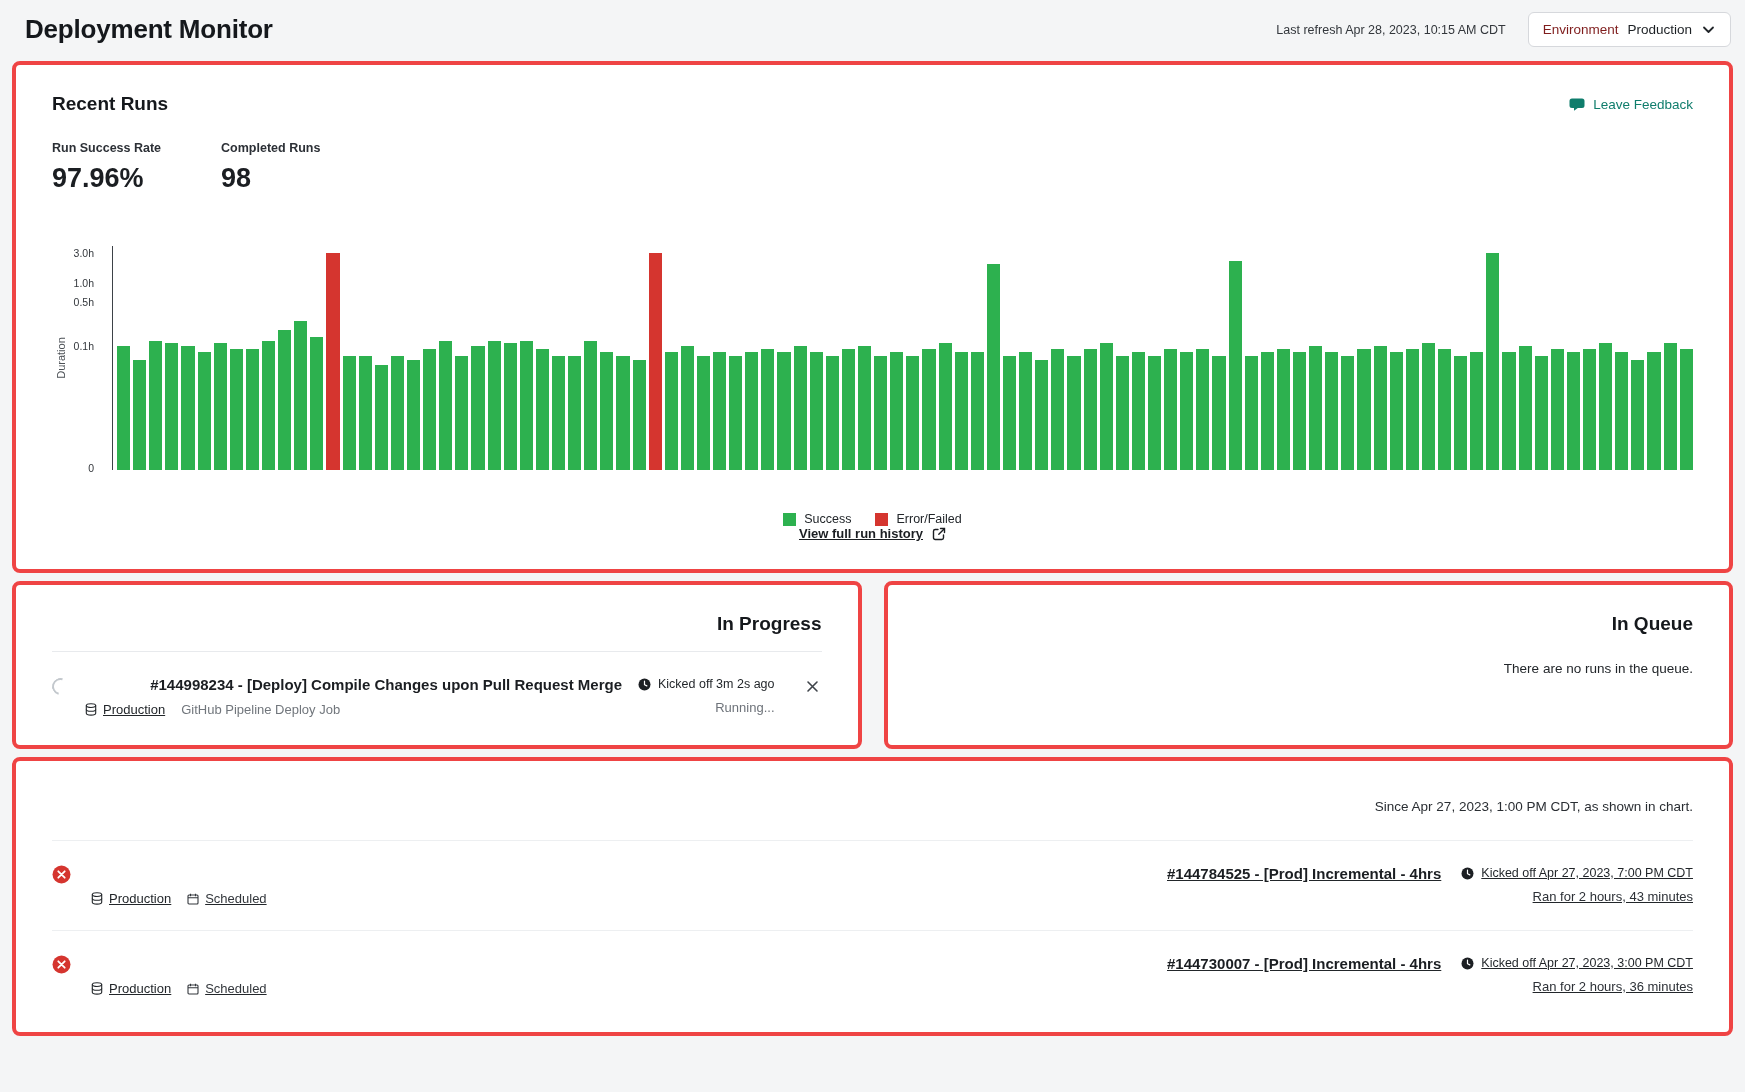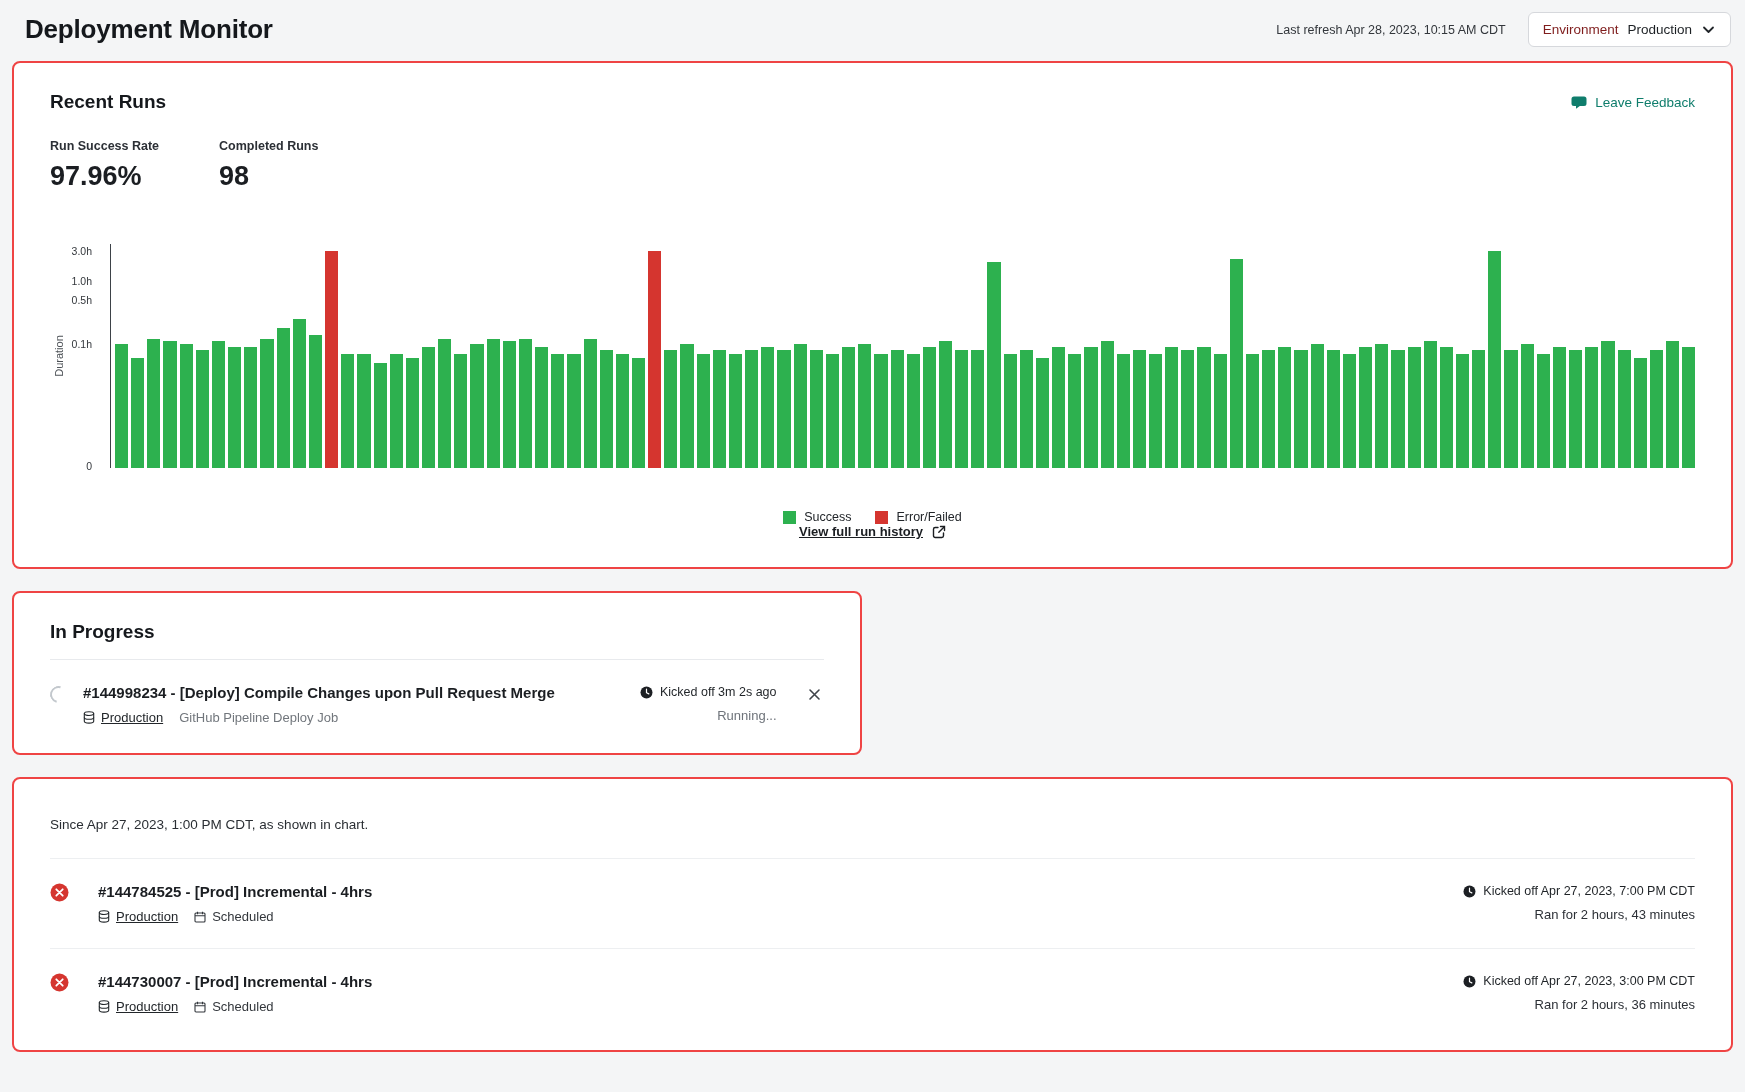--- a/index.html
+++ b/index.html
@@ -18,22 +18,22 @@
   .topbar h1{font-size:26px;margin:0;color:#15181c;letter-spacing:-0.2px;}
   .topbar-right{display:flex;align-items:center;gap:22px;}
   .last-refresh{font-size:12.5px;color:#33373c;}
   .env-select{display:flex;align-items:center;gap:9px;background:#fff;border:1px solid #d6d8dc;
     border-radius:6px;padding:9px 14px;font-size:13.5px;cursor:pointer;font-family:inherit;}
   .env-label{color:#7f1d1d;}
   .env-value{color:#1c2024;}
   .icon{display:inline-flex;align-items:center;justify-content:center;flex:none;}
 
   
-  .stack > * + *{margin-top:22px;}
-  .card{background:#fff;border:2px solid #ef4444;border-radius:8px;padding:28px 36px;}
+  .stack > * + *{margin-top:8px;text-align:right;}
+  .card{background:#fff;border:4px solid #ef4444;border-radius:8px;padding:28px 36px;}
   h2{font-size:19px;margin:0;color:#15181c;}
 
   
   .card-head{display:flex;justify-content:space-between;align-items:center;}
   .feedback{display:flex;align-items:center;gap:8px;color:var(--teal);font-size:13.5px;cursor:pointer;}
   .metrics{display:flex;gap:60px;margin-top:26px;}
   .metric-label{font-size:12.5px;font-weight:700;color:#2c3036;}
   .metric-value{font-size:27px;font-weight:600;margin-top:8px;color:#1b1e22;}
 
   .chart-wrap{margin-top:52px;}
@@ -73,21 +73,21 @@
   .run-right{display:flex;flex-direction:column;gap:9px;align-items:flex-end;margin-top:1px;flex:none;}
   .kicked{display:flex;gap:7px;align-items:center;font-size:12.5px;color:#1f2327;}
   .running{font-size:13px;color:#6e737a;}
   .ranfor{font-size:13px;color:#2c3036;}
   .close-btn{background:none;border:none;color:#3f444a;cursor:pointer;padding:3px;margin-left:12px;margin-top:1px;}
   .empty-msg{margin:26px 0 6px;font-size:13.5px;color:#22262a;}
 
   
   .subtitle{margin:10px 0 0;font-size:13.5px;color:#2a2e33;}
   .failed-list{margin-top:26px;}
-  .failed-run{display:flex;align-items:flex-start;gap:29px;padding:24px 0;border-top:1px solid #edeff1;}
+  .failed-run{display:flex;align-items:flex-start;gap:20px;padding:24px 0;border-top:1px solid #edeff1;text-decoration:underline;}
   .failed-run:last-child{padding-bottom:8px;}
   .fail-icon{color:var(--red);margin-top:0;}
 </style>
 </head>
 <body>
 
 <div class="page">
 
   <header class="topbar">
     <h1>Deployment Monitor</h1>
@@ -307,20 +307,24 @@
             <div class="running">Running...</div>
           </div>
           <button class="close-btn">
             <svg width="13" height="13" viewBox="0 0 13 13" stroke="currentColor" stroke-width="1.6" stroke-linecap="round">
                 <path d="M2 2l9 9M11 2l-9 9"></path>
               </svg>
           </button>
         </div>
       </section>
 
+      <section class="card">
+        <h2>In Queue</h2>
+        <p class="empty-msg">There are no runs in the queue.</p>
+      </section>
     </div>
 
     <section class="card">
       <p class="subtitle">Since Apr 27, 2023, 1:00 PM CDT, as shown in chart.</p>
 
       <div class="failed-list">
         <div class="failed-run">
           <span class="fail-icon icon">
             <svg width="19" height="19" viewBox="0 0 19 19">
                 <circle cx="9.5" cy="9.5" r="9" fill="currentColor"></circle>

